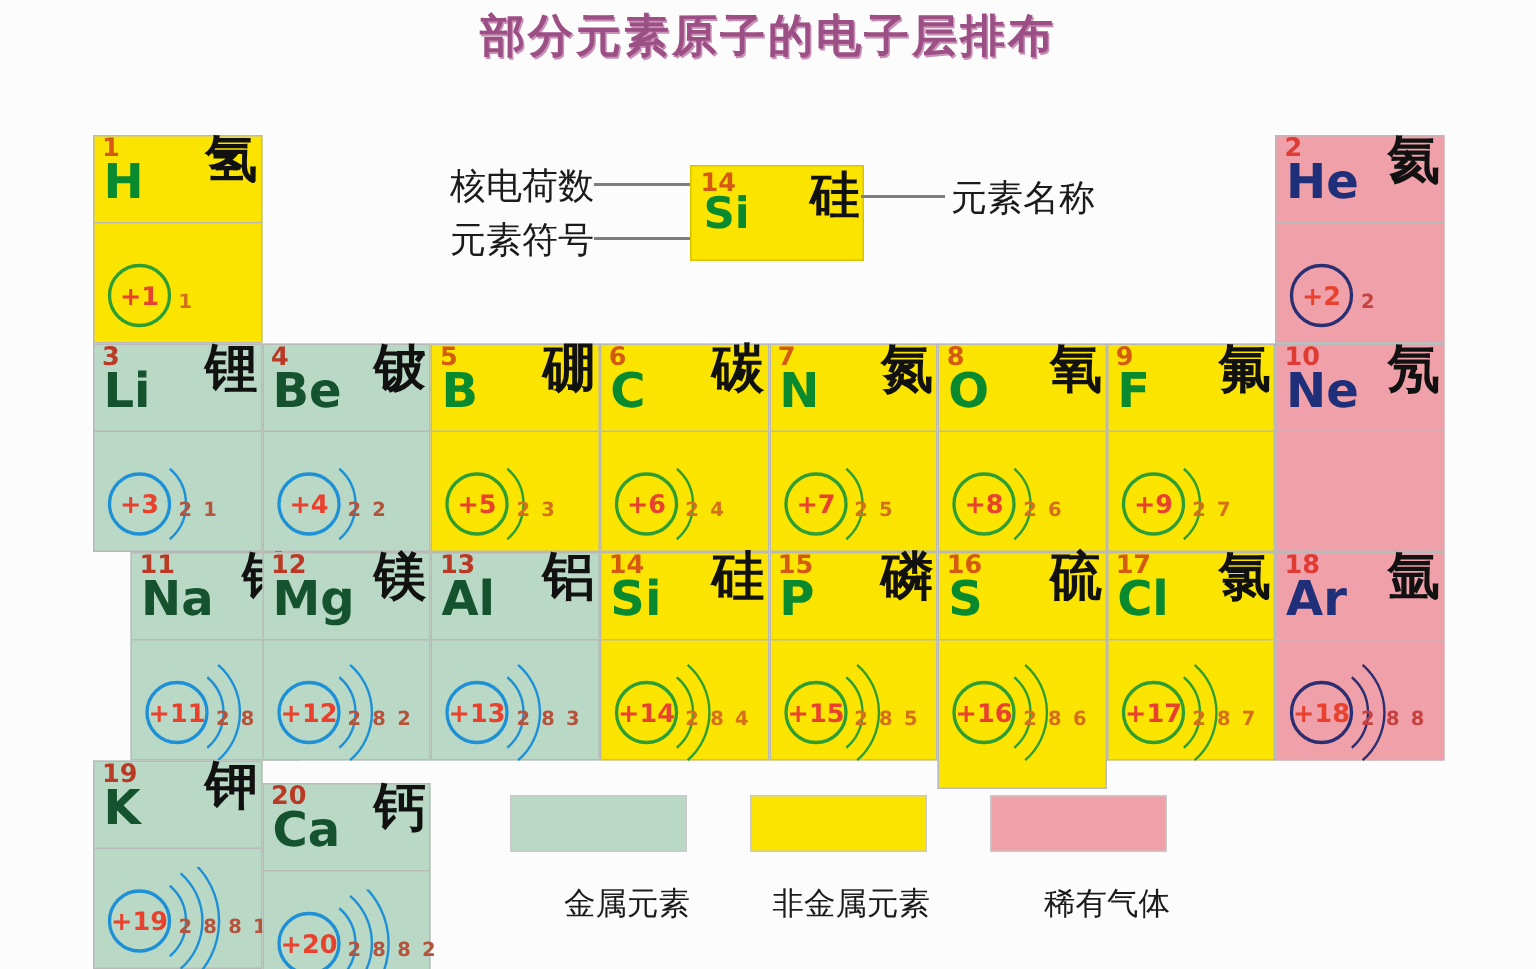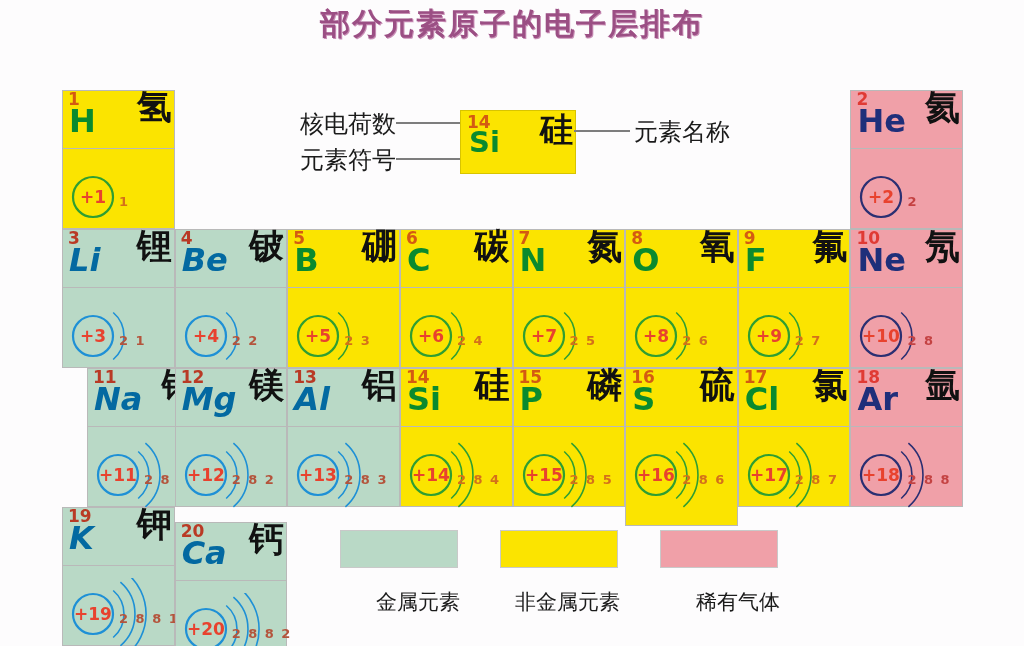--- a/index.html
+++ b/index.html
@@ -53,21 +53,21 @@
   .cell .cname{position:absolute;right:2px;top:-1px;font-size:35px;font-weight:bold;color:#111;font-family:"DejaVu Sans",sans-serif;line-height:1;}
   .cell .diagram{position:absolute;left:0;top:58px;right:0;bottom:0;}
   .cell .diagram svg{position:absolute;left:4px;top:12px;}
   .shellnums{
     position:absolute;left:56px;top:45px;font-size:13px;font-weight:bold;
     font-family:"DejaVu Sans",sans-serif;letter-spacing:1.5px;white-space:nowrap;
   }
 
   
   .metal .num{color:#b93a25;}
-  .metal .sym{color:#0369a1;font-style:italic;}
+  .metal .sym{color:#14532d;}
   .metal .shellnums{color:#b4543c;}
   .nonmetal .num{color:#d45a12;}
   .nonmetal .sym{color:#0a8a2e;}
   .nonmetal .shellnums{color:#d4701a;}
   .noble .num{color:#e03a34;}
   .noble .sym{color:#1f2f7a;}
   .noble .shellnums{color:#c44242;}
 
   
   #legend{position:absolute;left:340px;top:530px;width:460px;height:100px;}
@@ -233,28 +233,20 @@
         </svg>
         <div class="shellnums">2 7</div>
       </div>
     </div>
     <div class="cell noble" style="left: 788.375px; top: 139px; width: 112.625px; height: 139px; padding-left: 44px;">
       <div class="info">
         <span class="num">10</span>
         <span class="sym">Ne</span>
         <span class="cname">氖</span>
       </div>
-      <div class="diagram">
-        <svg width="100" height="72" viewBox="0 0 100 72">
-          <circle cx="26" cy="36" r="20" fill="none" stroke="#2b2f72" stroke-width="2.2"></circle>
-          <path d="M 46.2 12.5 A 31 31 0 0 1 46.2 59.5" fill="none" stroke="#2b2f72" stroke-width="1.6"></path>
-          <text x="26" y="42" text-anchor="middle" font-family="DejaVu Sans, sans-serif" font-size="17" font-weight="bold" fill="#e8422e">+10</text>
-        </svg>
-        <div class="shellnums">2 8</div>
-      </div>
     </div>
     <div class="cell metal" style="left: 0px; top: 278px; width: 112.625px; height: 139px; margin-left: 25px;">
       <div class="info">
         <span class="num">11</span>
         <span class="sym">Na</span>
         <span class="cname">钠</span>
       </div>
       <div class="diagram">
         <svg width="100" height="72" viewBox="0 0 100 72">
           <circle cx="26" cy="36" r="20" fill="none" stroke="#1e90d6" stroke-width="2.2"></circle>

